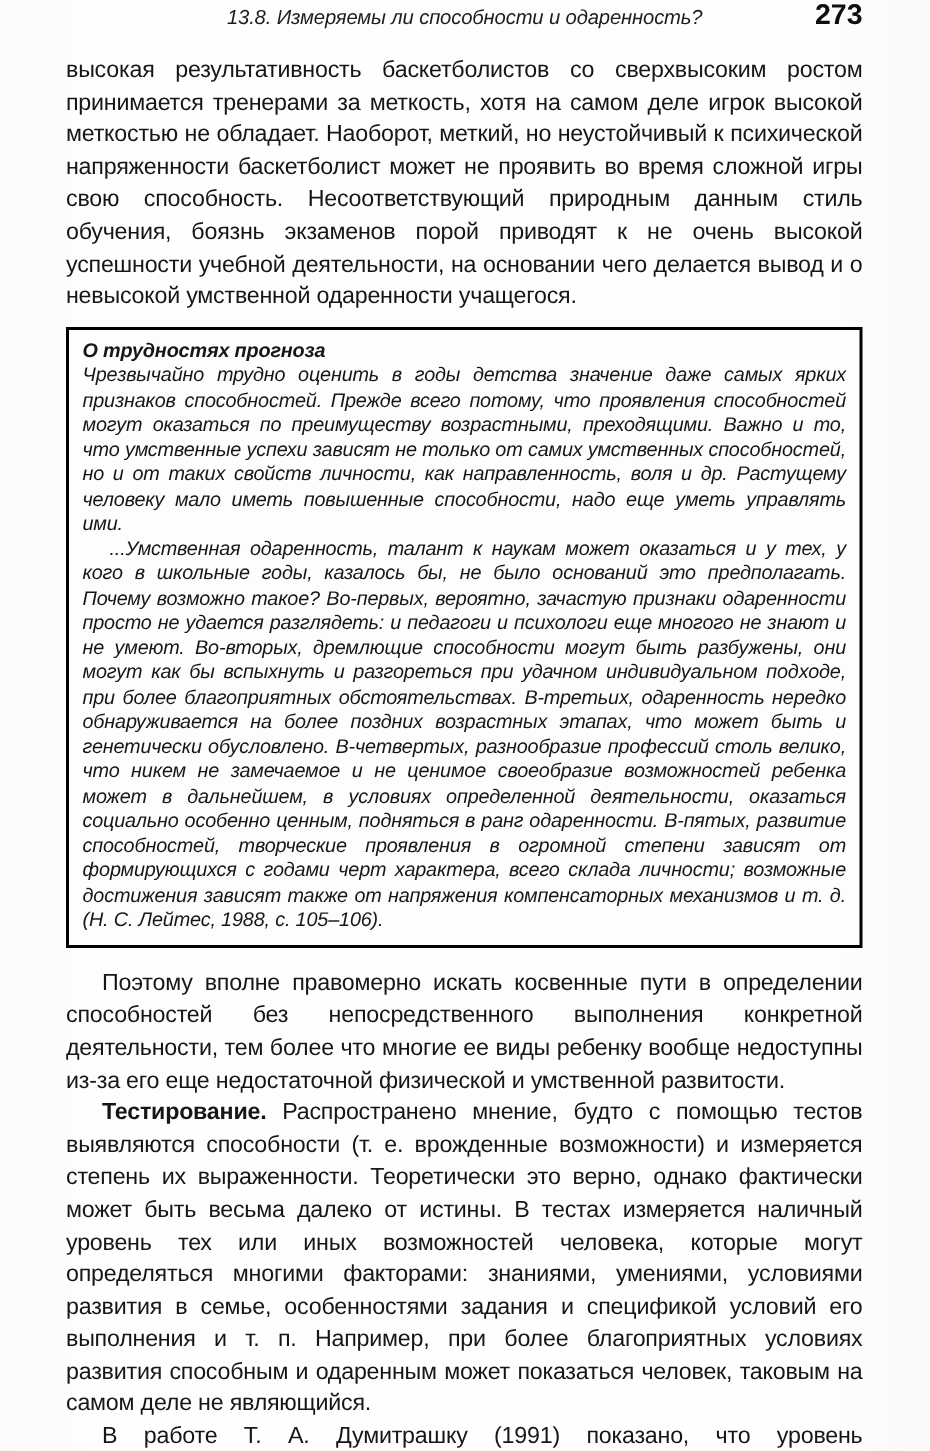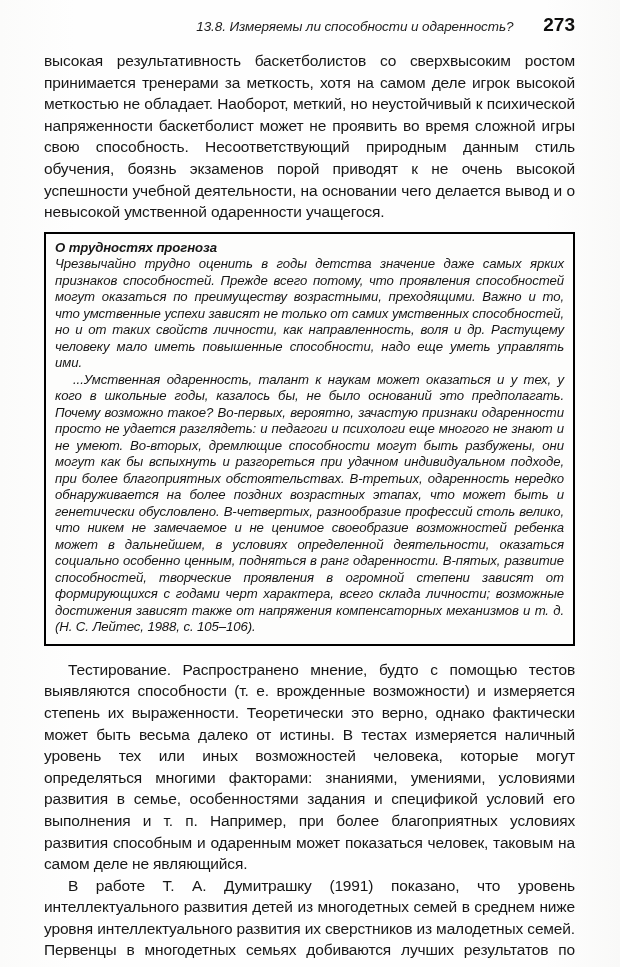--- a/index.html
+++ b/index.html
@@ -11,40 +11,41 @@
     height: 967px;
     background: #fdfdfc;
     overflow: hidden;
     font-family: "Liberation Sans", sans-serif;
     color: #161616;
   }
   .page {
     box-sizing: border-box;
     width: 620px;
     height: 967px;
-    padding: 14px 45px 0 44px;
+    padding: 0 45px 0 44px;
     background: linear-gradient(90deg, #fbfbfa 0%, #fefefe 12%, #fefefe 88%, #f9f9f8 100%);
   }
   .header {
     display: flex;
     justify-content: flex-end;
     align-items: baseline;
     gap: 30px;
     margin-bottom: 14px;
   }
   .running-title {
     font-style: italic;
     font-size: 13.5px;
     letter-spacing: -0.1px;
     color: #1d1d1d;
   }
   .page-number {
     font-weight: bold;
     font-size: 19px;
     color: #0e0e0e;
+    margin-left: 45px;
   }
   .body-text {
     font-size: 15.5px;
     line-height: 21.6px;
     letter-spacing: -0.15px;
     text-align: justify;
     hyphens: auto;
   }
   p.para {
     margin: 0;
@@ -69,21 +70,21 @@
     font-style: italic;
   }
   .box-title {
     font-weight: bold;
     text-align: left !important;
   }
   .box-indent {
     text-indent: 18px;
   }
   b.lead {
-    font-weight: normal;
+    font-weight: bold;
   }
 </style>
 </head>
 <body>
 
 <div class="page">
 
   <div class="header">
     <span class="running-title">13.8. Измеряемы ли способности и одаренность?</span>
     <span class="page-number">273</span>
@@ -92,19 +93,20 @@
   <div class="body-text">
 
     <p class="para">высокая результативность баскетболистов со сверхвысоким ростом принимается тренерами за меткость, хотя на самом деле игрок высокой меткостью не обладает. Наоборот, меткий, но неустойчивый к психической напряженности баскетболист может не проявить во время сложной игры свою способность. Несоответствующий природным данным стиль обучения, боязнь экзаменов порой приводят к не очень высокой успешности учебной деятельности, на основании чего делается вывод и о невысокой умственной одаренности учащегося.</p>
 
     <div class="info-box">
       <p class="box-title">О трудностях прогноза</p>
       <p class="box-para">Чрезвычайно трудно оценить в годы детства значение даже самых ярких признаков способностей. Прежде всего потому, что проявления способностей могут оказаться по преимуществу возрастными, преходящими. Важно и то, что умственные успехи зависят не только от самих умственных способностей, но и от таких свойств личности, как направленность, воля и др. Растущему человеку мало иметь повышенные способности, надо еще уметь управлять ими.</p>
       <p class="box-para box-indent">...Умственная одаренность, талант к наукам может оказаться и у тех, у кого в школьные годы, казалось бы, не было оснований это предполагать. Почему возможно такое? Во-первых, вероятно, зачастую признаки одаренности просто не удается разглядеть: и педагоги и психологи еще многого не знают и не умеют. Во-вторых, дремлющие способности могут быть разбужены, они могут как бы вспыхнуть и разгореться при удачном индивидуальном подходе, при более благоприятных обстоятельствах. В-третьих, одаренность нередко обнаруживается на более поздних возрастных этапах, что может быть и генетически обусловлено. В-четвертых, разнообразие профессий столь велико, что никем не замечаемое и не ценимое своеобразие возможностей ребенка может в дальнейшем, в условиях определенной деятельности, оказаться социально особенно ценным, подняться в ранг одаренности. В-пятых, развитие способностей, творческие проявления в огромной степени зависят от формирующихся с годами черт характера, всего склада личности; возможные достижения зависят также от напряжения компенсаторных механизмов и т. д. (Н. С. Лейтес, 1988, с. 105–106).</p>
     </div>
 
+    <p class="para indent">Поэтому вполне правомерно искать косвенные пути в определении способностей без непосредственного выполнения конкретной деятельности, тем более что многие ее виды ребенку вообще недоступны из-за его еще недостаточной физической и умственной развитости.</p>
 
     <p class="para indent"><b class="lead">Тестирование.</b><span> Распространено мнение, будто с помощью тестов выявляются способности (т. е. врожденные возможности) и измеряется степень их выраженности. Теоретически это верно, однако фактически может быть весьма далеко от истины. В тестах измеряется наличный уровень тех или иных возможностей человека, которые могут определяться многими факторами: знаниями, умениями, условиями развития в семье, особенностями задания и спецификой условий его выполнения и т. п. Например, при более благоприятных условиях развития способным и одаренным может показаться человек, таковым на самом деле не являющийся.</span></p>
 
     <p class="para indent">В работе Т. А. Думитрашку (1991) показано, что уровень интеллектуального развития детей из многодетных семей в среднем ниже уровня интеллектуального развития их сверстников из малодетных семей. Первенцы в многодетных семьях добиваются лучших результатов по тестам интеллекта, чем вторые дети, когда интервалы между рождениями первого и второго ребенка больше года. За счет этого первенцам достается больше родительского внимания. Если же интервал не превышает года, вторые дети интеллектуально развиваются более быстрыми темпами, чем первенцы, и находятся с ними на одинаковом уровне развития.</p>
 
   </div>
 </div>
 
 </body></html>

